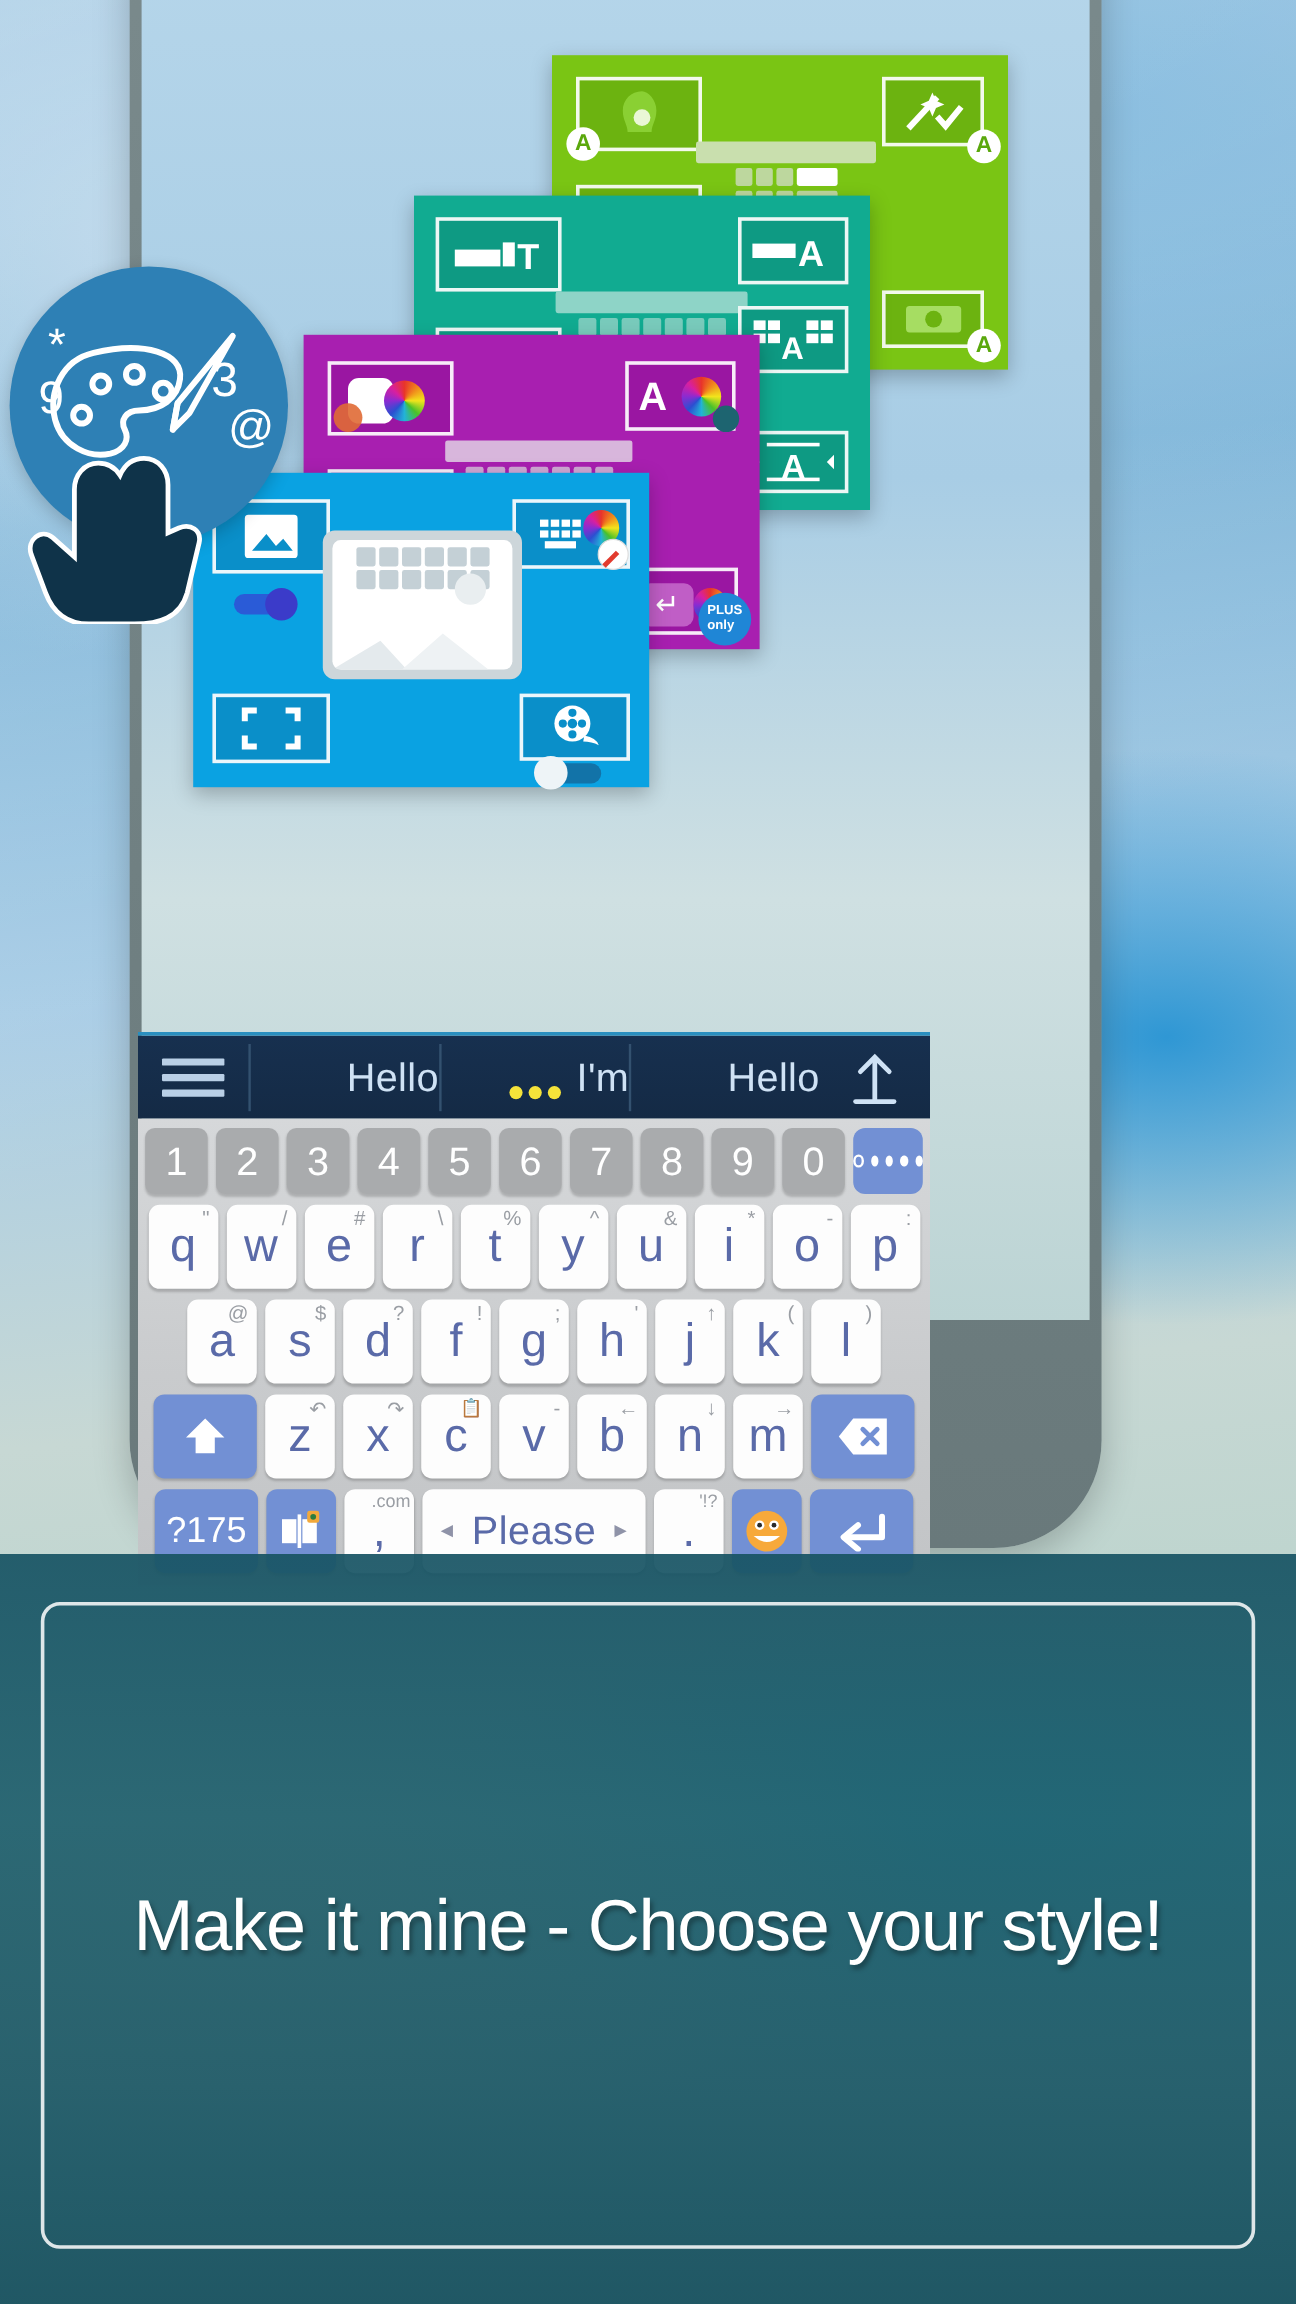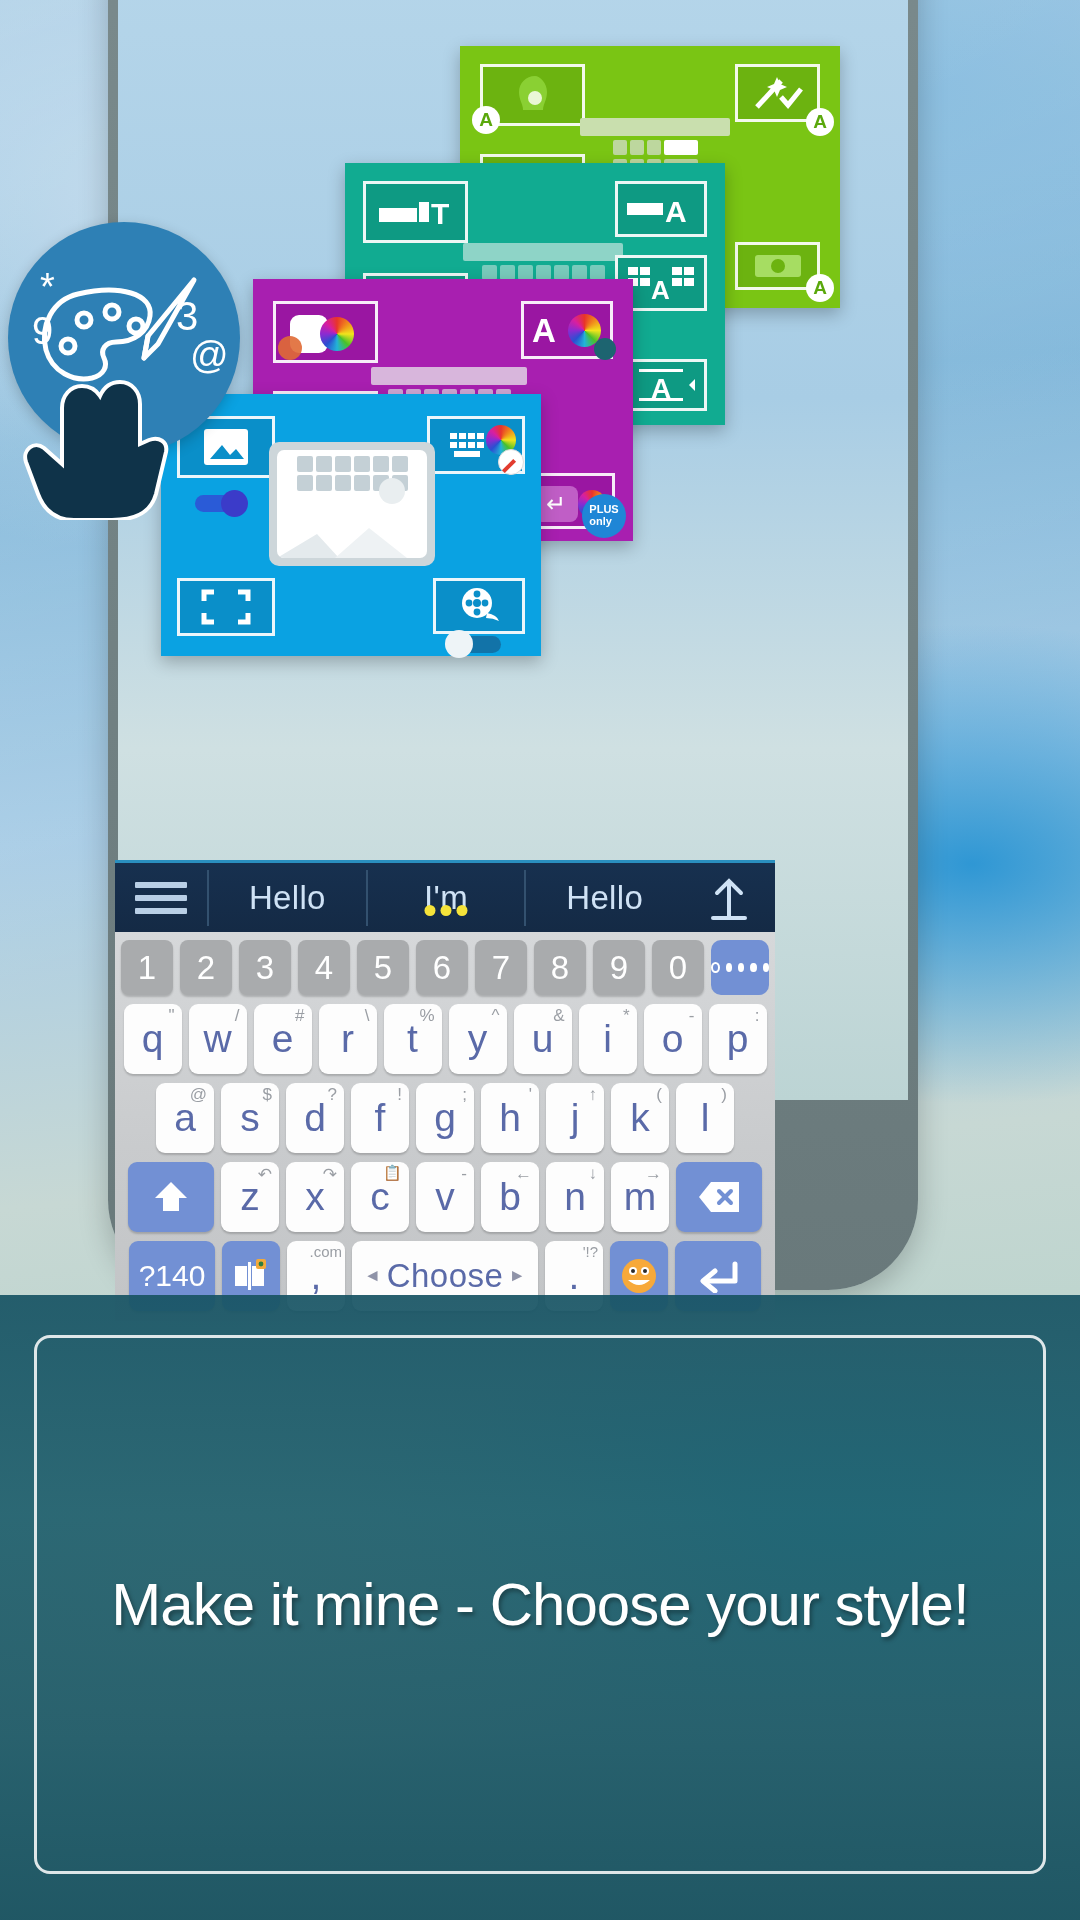--- a/index.html
+++ b/index.html
@@ -59,21 +59,21 @@
   }
 
   
   #keyboard{ position:absolute; left:115px; top:860px; width:660px; }
   #suggest-bar{
     height:72px; background:linear-gradient(180deg,#17304f 0%,#142a45 100%);
     display:flex; align-items:center; color:#cfe2f5;
     border-top:3px solid #2a8fbf;
     position:relative;
   }
-  .sug-cell{ flex:1; text-align:center; font-size:33px; position:relative;
+  .sug-cell{ flex:1; text-align:right; font-size:33px; position:relative;
              color:#cfe2f5; letter-spacing:.3px;}
   .sug-div{ width:2px; height:56px; background:#33516f; }
   #hamburger{ width:92px; display:flex;flex-direction:column;gap:7px;
               align-items:center;justify-content:center;}
   #hamburger i{ display:block; width:52px;height:6px;background:#b9cfe6;border-radius:1px;}
   #sug-dots{ position:absolute; left:50%; transform:translateX(-50%); bottom:1px;
              display:flex;gap:5px;}
   #sug-dots b{ width:11px;height:11px;border-radius:50%;background:#f5e33a;display:block;}
   #upload-btn{ width:92px; display:flex;align-items:center;justify-content:center;}
 
@@ -554,37 +554,37 @@
             <path d="M14 2 L42 2 L42 32 L14 32 L2 17 Z" fill="#fff"></path>
             <g stroke="#7290d4" stroke-width="4" stroke-linecap="round">
               <path d="M22 11 L34 23"></path>
               <path d="M34 11 L22 23"></path>
             </g>
           </svg>
       </div>
     </div>
 
     <div class="row">
-      <div class="key fn" style="width:86px;height:70px;font-size:30px;">?140</div>
+      <div class="key fn" style="width:86px;height:70px;font-size:30px;">?175</div>
       <div class="key fn" style="width:58px;height:70px;">
         <svg width="40" height="36" viewBox="0 0 40 36">
             <rect x="4" y="8" width="12" height="20" fill="#fff"></rect>
             <rect x="21" y="8" width="12" height="20" fill="#fff"></rect>
             <rect x="17" y="4" width="3" height="28" fill="#fff"></rect>
             <rect x="25" y="1" width="10" height="10" rx="2" fill="#f2a93b"></rect>
             <circle cx="30" cy="6" r="2.4" fill="#2c7d3e"></circle>
           </svg>
       </div>
       <div class="key letter" style="width:58px;height:70px;">
         <span class="alt" style="font-size:15px;right:3px;">.com</span>
         <span>,</span>
       </div>
       <div class="key letter" style="width:186px;height:70px;font-size:33px;letter-spacing:.5px;">
         <span style="position:absolute;left:12px;font-size:17px;color:#8f93a8;">◄</span>
-        <span>Choose</span>
+        <span>Please</span>
         <span style="position:absolute;right:12px;font-size:17px;color:#8f93a8;">►</span>
       </div>
       <div class="key letter" style="width:58px;height:70px;">
         <span class="alt" style="font-size:15px;right:5px;">'!?</span>
         <span>.</span>
       </div>
       <div class="key fn" style="width:58px;height:70px;">
         <svg width="42" height="42" viewBox="0 0 42 42">
             <circle cx="21" cy="21" r="17" fill="#f7a93a"></circle>
             <circle cx="15" cy="16" r="4" fill="#fff"></circle>

